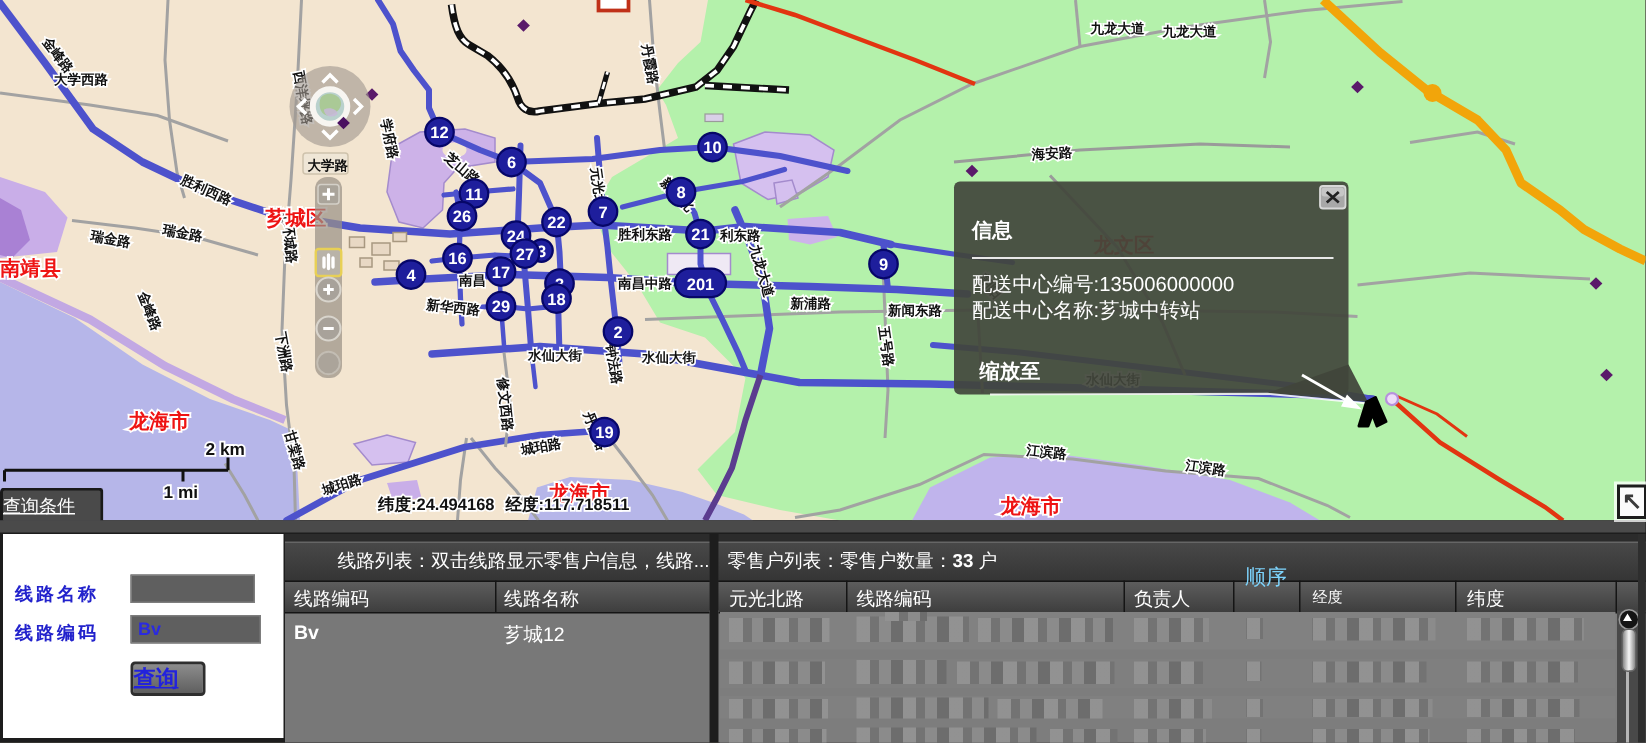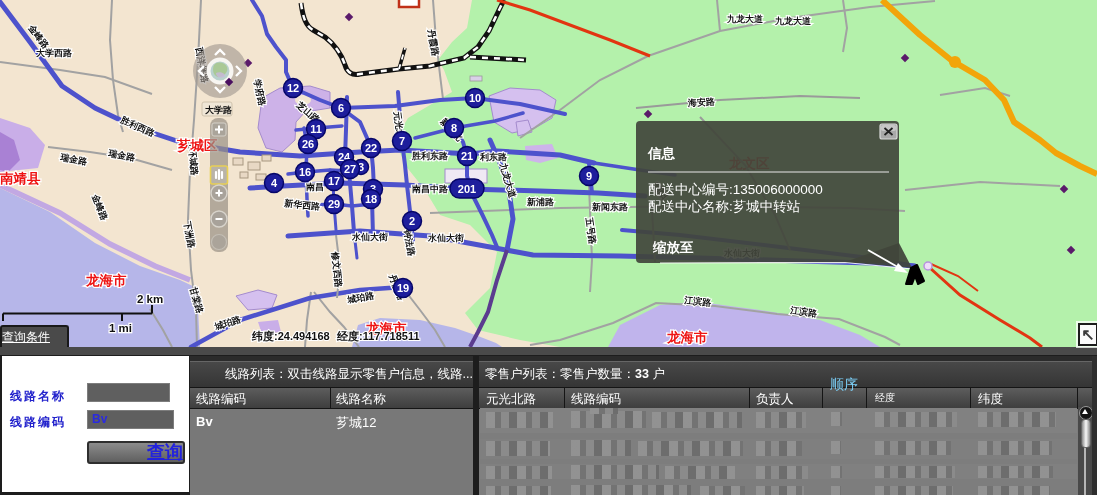--- a/index.html
+++ b/index.html
@@ -365,21 +365,21 @@
 <div class="abs" style="left:2px;top:356px;width:187px;height:136px;background:#ffffff;"></div>
 
 <div class="abs" style="left:10px;top:388px;color:#2222cc;font-weight:bold;font-size:12px;letter-spacing:2px;">线路名称</div>
 
 <div class="abs" style="left:87px;top:383px;width:81px;height:17px;background:#5f5f5f;border:1px solid #7d7d7d;"></div>
 
 <div class="abs" style="left:10px;top:414px;color:#2222cc;font-weight:bold;font-size:12px;letter-spacing:2px;">线路编码</div>
 
 <div class="abs" style="left:87px;top:410px;width:81px;height:17px;background:#5f5f5f;border:1px solid #7d7d7d;color:#2a2ae0;font-weight:bold;font-size:12px;line-height:17px;padding-left:4px;">Bv</div>
 
-<div class="abs" style="left:87px;top:441px;width:46px;height:19px;background:linear-gradient(#8c8c8c,#5f5f5f);border:2px solid #2e2e2e;border-radius:3px;color:#2222dd;font-weight:bold;font-size:18px;text-align:right;line-height:19px;text-decoration:underline;padding-left:48px;">查询</div>
+<div class="abs" style="left:87px;top:441px;width:46px;height:19px;background:linear-gradient(#8c8c8c,#5f5f5f);border:2px solid #2e2e2e;border-radius:3px;color:#2222dd;font-weight:bold;font-size:15px;text-align:left;line-height:19px;text-decoration:underline;">查询</div>
 
 <div class="abs" style="left:190px;top:356px;width:283px;height:139px;background:#2b2b2b;"></div>
 
 <div class="abs" style="left:190px;top:407px;width:283px;height:88px;background:#787878;"></div>
 
 <div class="abs" style="left:190px;top:361px;width:277px;height:25px;background:linear-gradient(#484848,#353535);border-top:1px solid #666;color:#fff;font-size:12.5px;line-height:25px;padding-left:6px;white-space:nowrap;overflow:hidden;text-align:right;">线路列表：双击线路显示零售户信息，线路...</div>
 
 <div class="abs" style="left:190px;top:387px;width:283px;height:20px;background:linear-gradient(#5d5d5d,#3e3e3e);border-top:1px solid #151515;border-bottom:1px solid #151515;"></div>
 
 <div class="abs" style="left:196px;top:391px;color:#fff;font-size:12.5px;">线路编码</div>

